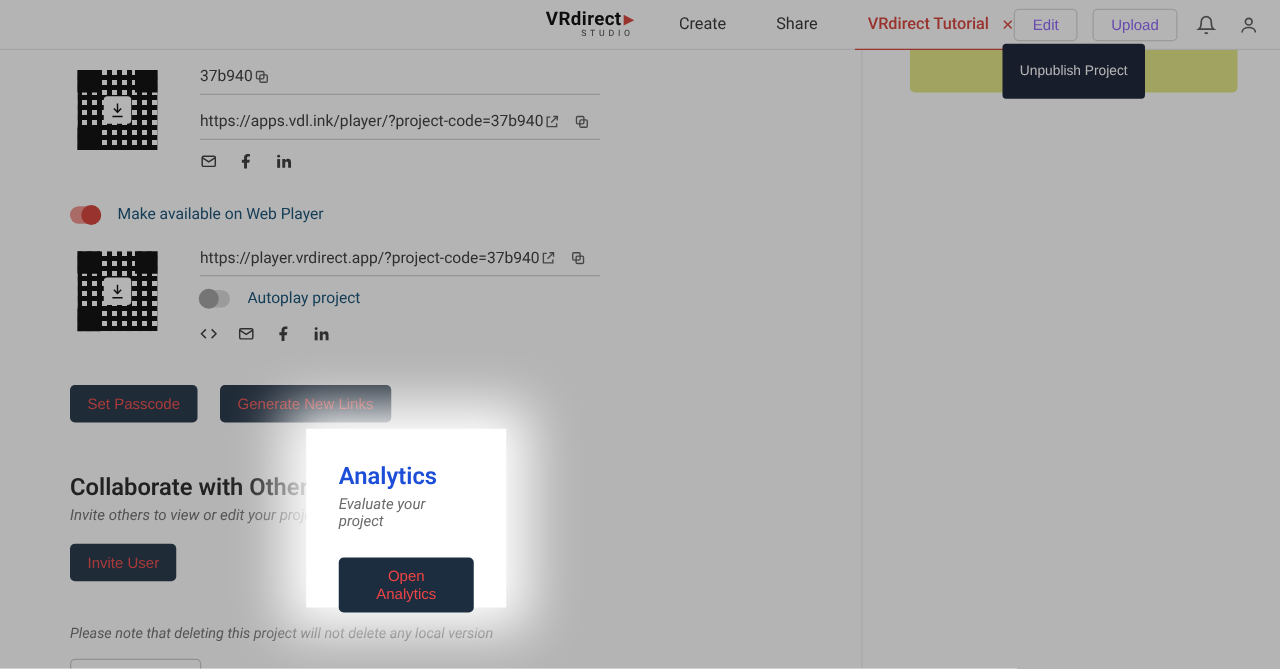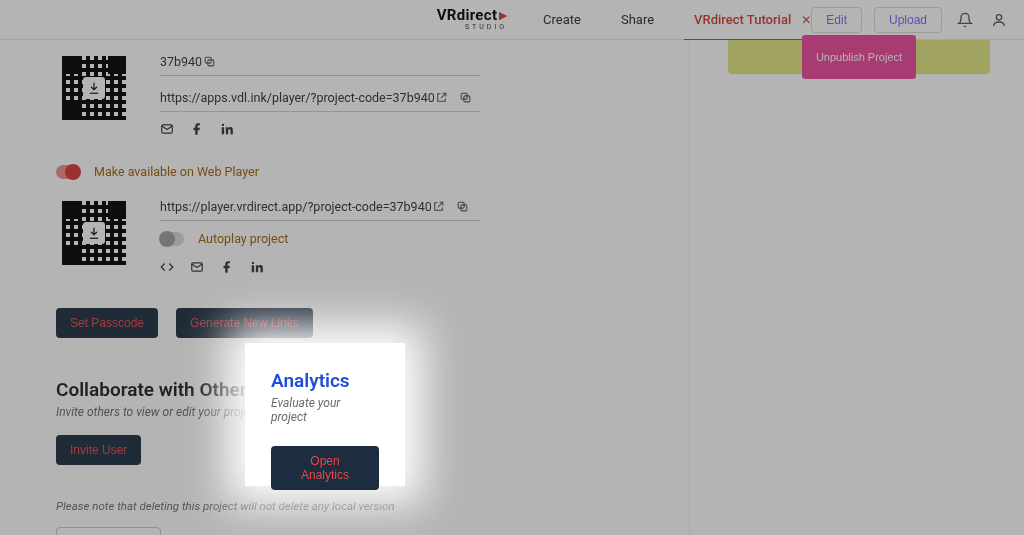--- a/index.html
+++ b/index.html
@@ -21,21 +21,21 @@
   .header-right { display: flex; align-items: center; gap: 12px; }
   .btn-outline { border:1px solid #d7d7d7; background:#fff; padding: 5px 14px; font-size: 12px; border-radius: 4px; color:#8b5cf6; cursor:pointer; }
   .icon-btn { width: 22px; height: 22px; display:flex; align-items:center; justify-content:center; color:#555; cursor:pointer; }
 
   
   .body { position: absolute; top: 40px; left:0; right:0; bottom:0; background:#fff; }
   .main-col { position: absolute; left: 0; top: 0; width: 690px; bottom:0; border-right: 1px solid #eee; }
   .side-col { position: absolute; right: 34px; top: 0; width: 262px; }
 
   .unpublish-bar { background: #e2e57e; height: 34px; display:flex; align-items:center; justify-content:center; border-radius: 0 0 4px 4px; margin-top:0; }
-  .btn-dark { background:#ec4899; color:#fff; border:none; padding: 16px 14px; font-size: 11px; border-radius: 3px; cursor:pointer; }
+  .btn-dark { background:#0f172a; color:#fff; border:none; padding: 16px 14px; font-size: 11px; border-radius: 3px; cursor:pointer; }
   .qr-block { margin-left: 56px; margin-top: 18px; display:flex; gap: 28px; align-items:flex-start; }
   .qr { width: 76px; height: 76px; background:
     repeating-linear-gradient(90deg,#000 0 4px, transparent 4px 8px),
     repeating-linear-gradient(0deg,#000 0 4px, transparent 4px 8px);
     background-blend-mode: multiply;
     border: 6px solid #fff; outline:1px solid #fff; position:relative;
     display:flex; align-items:center; justify-content:center;
   }
   .qr::before { content:""; position:absolute; inset:0;
     background:
@@ -50,21 +50,21 @@
   .field-text { font-size: 12.5px; color:#333; white-space:nowrap; overflow:hidden; text-overflow:ellipsis; }
   .field-icons { display:flex; gap:10px; color:#555; }
   .mini-icon { width:14px; height:14px; display:inline-flex; align-items:center; justify-content:center; cursor:pointer; }
   .social-row { display:flex; gap:16px; margin-top: 6px; color:#333; }
 
   .toggle-row { display:flex; align-items:center; gap:14px; margin-left:56px; margin-top: 28px; }
   .toggle { width:24px; height:14px; background:#f08f88; border-radius:8px; position:relative; cursor:pointer; }
   .toggle.on::after{ content:""; position:absolute; right:-1px; top:-1px; width:16px; height:16px; background:#d63a2f; border-radius:50%; }
   .toggle.off { background:#d9d9d9; }
   .toggle.off::after{ content:""; position:absolute; left:-1px; top:-1px; width:16px; height:16px; background:#9e9e9e; border-radius:50%; }
-  .toggle-label { font-size: 12.5px; color:#a16207; }
+  .toggle-label { font-size: 12.5px; color:#0c4a6e; }
 
   .btn-row { display:flex; gap:18px; margin-left:56px; margin-top: 34px; }
   .btn-solid { background:#1c2d3f; color:#ef4444; border:none; padding:8px 14px; font-size:12px; border-radius:4px; cursor:pointer;}
 
   .section { margin-left:56px; margin-top: 40px; }
   .section h2 { font-size: 19px; font-weight:600; color:#1e1e1e; margin-bottom:4px; }
   .section .sub { font-size:12px; font-style:italic; color:#6b6b6b; margin-bottom:16px; }
   .small-note { margin-left:56px; margin-top: 34px; font-size:11.5px; color:#6b6b6b; font-style:italic; }
   .btn-outline2 { margin-left:56px; margin-top:14px; display:inline-block; border:1px solid #c9c9c9; background:#fff; padding:7px 14px; font-size:12px; border-radius:4px; color:#333; cursor:pointer;}
 

